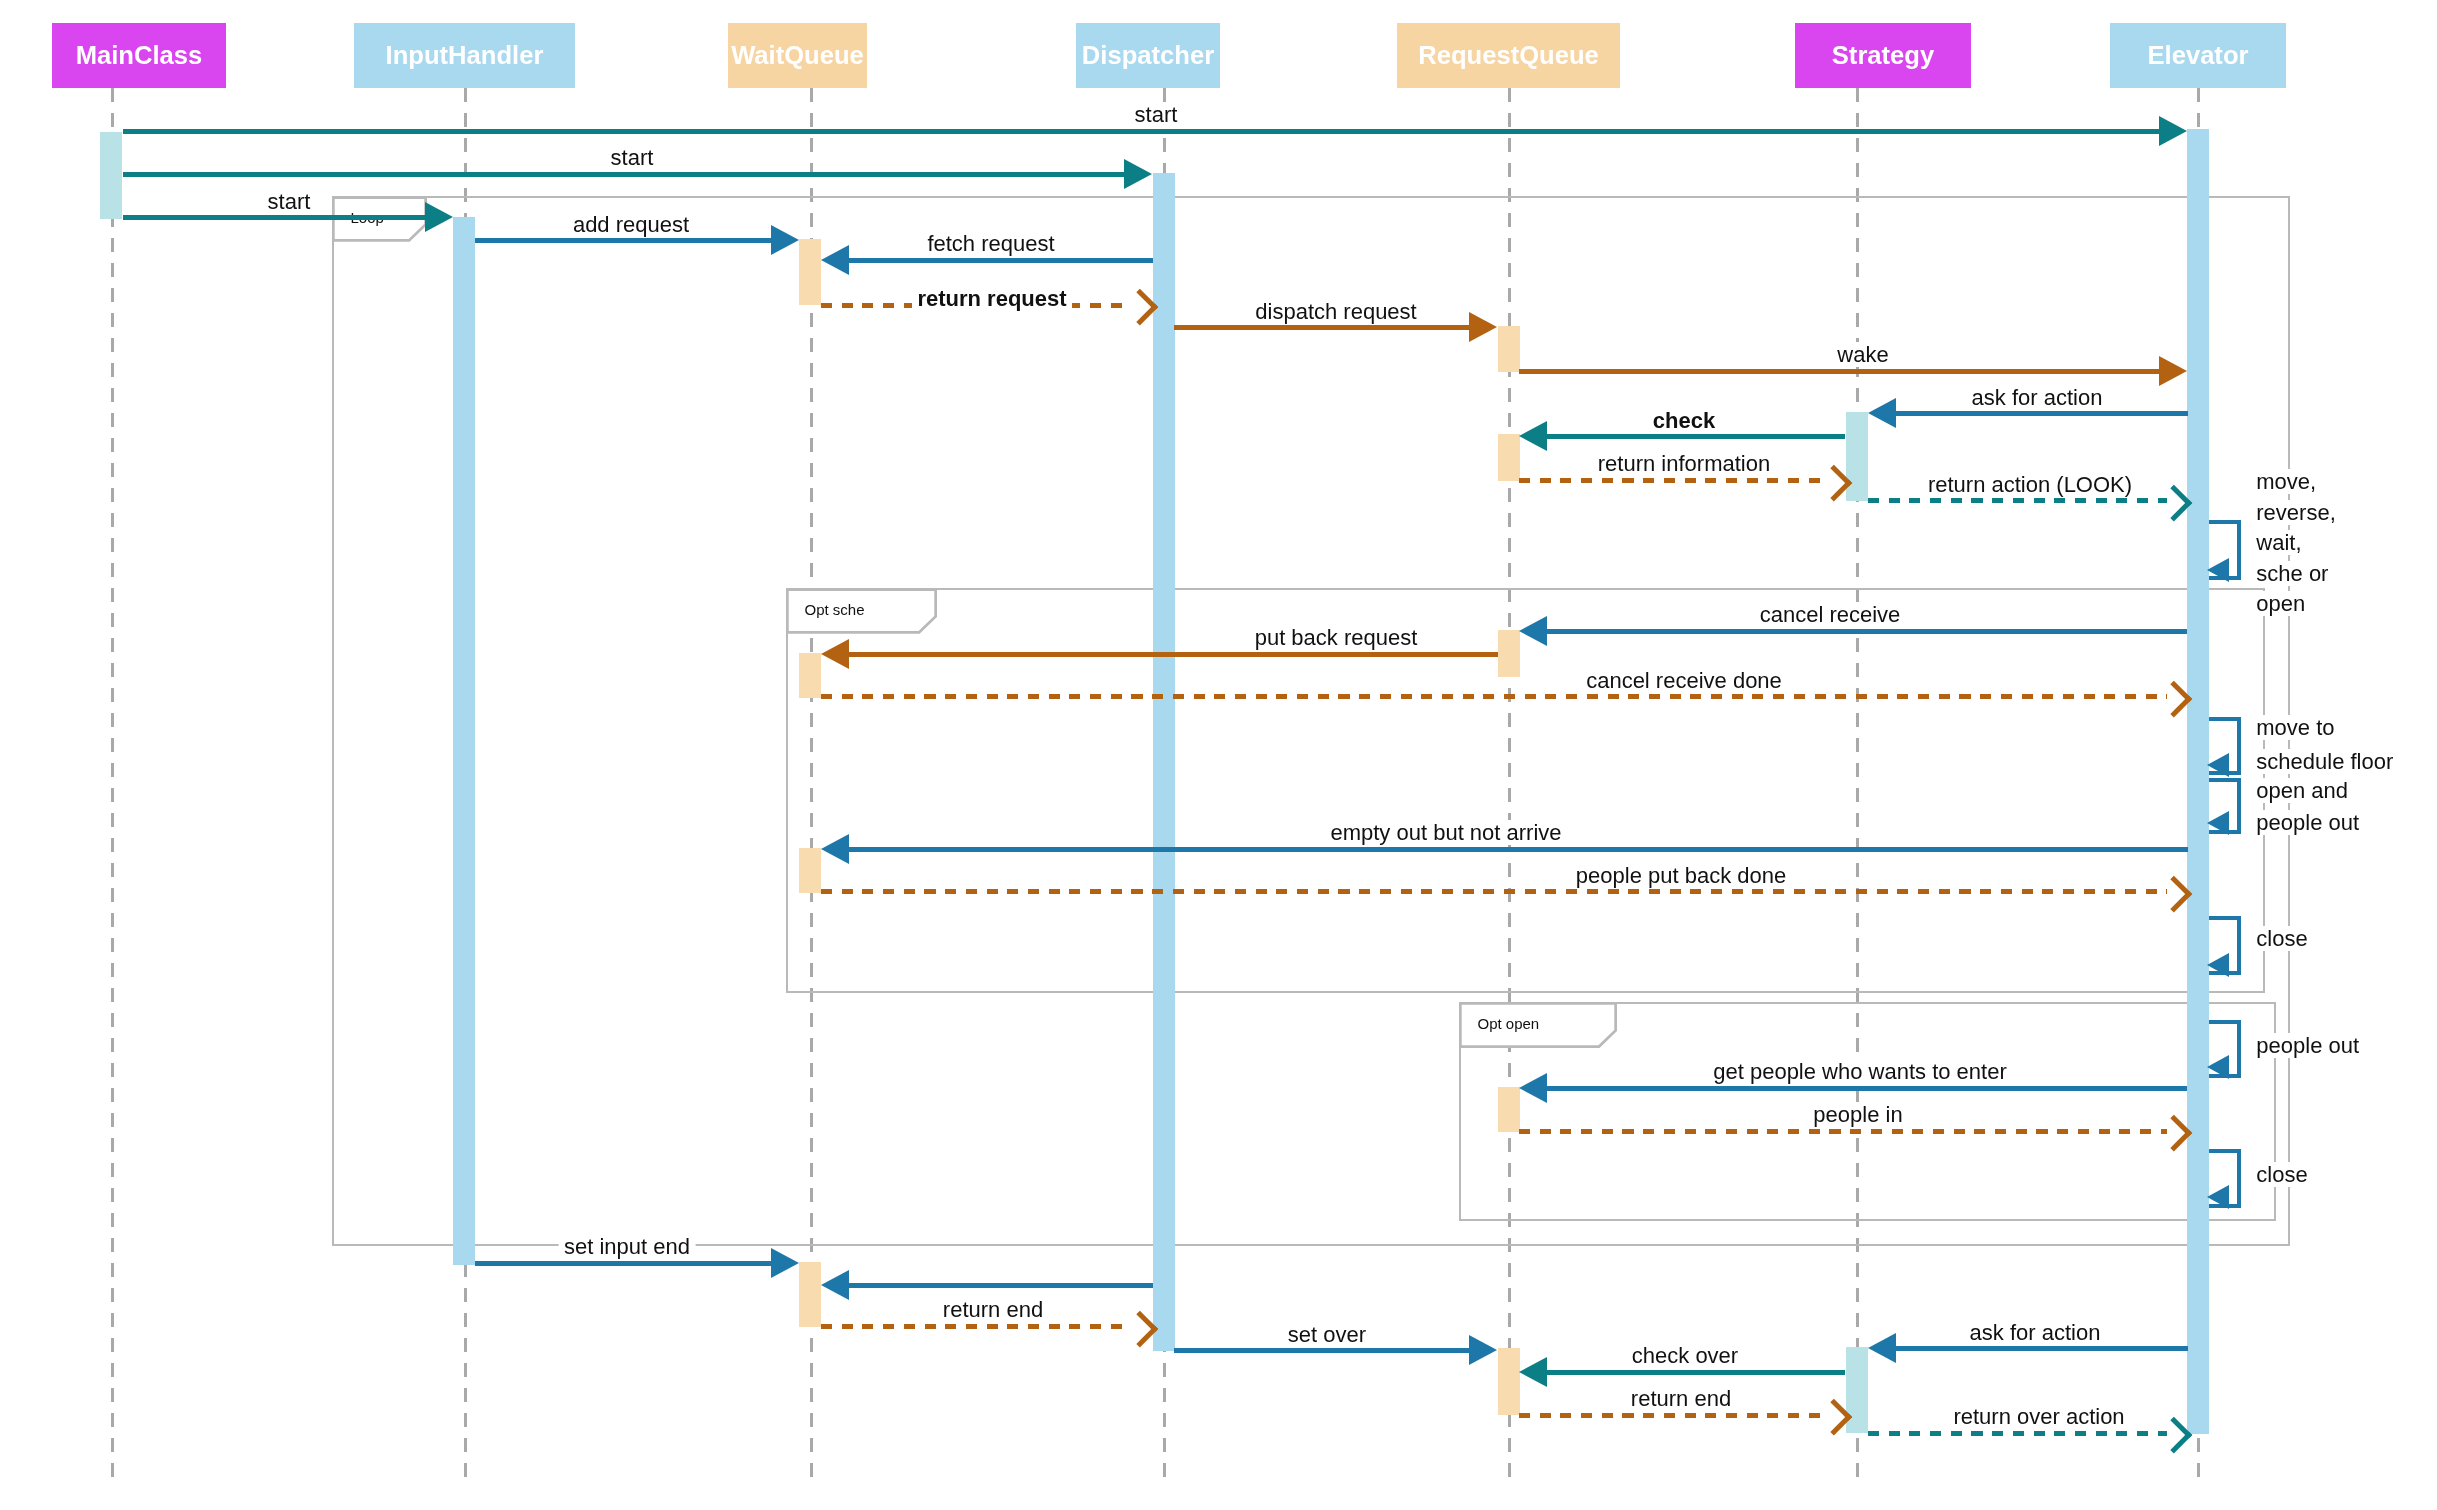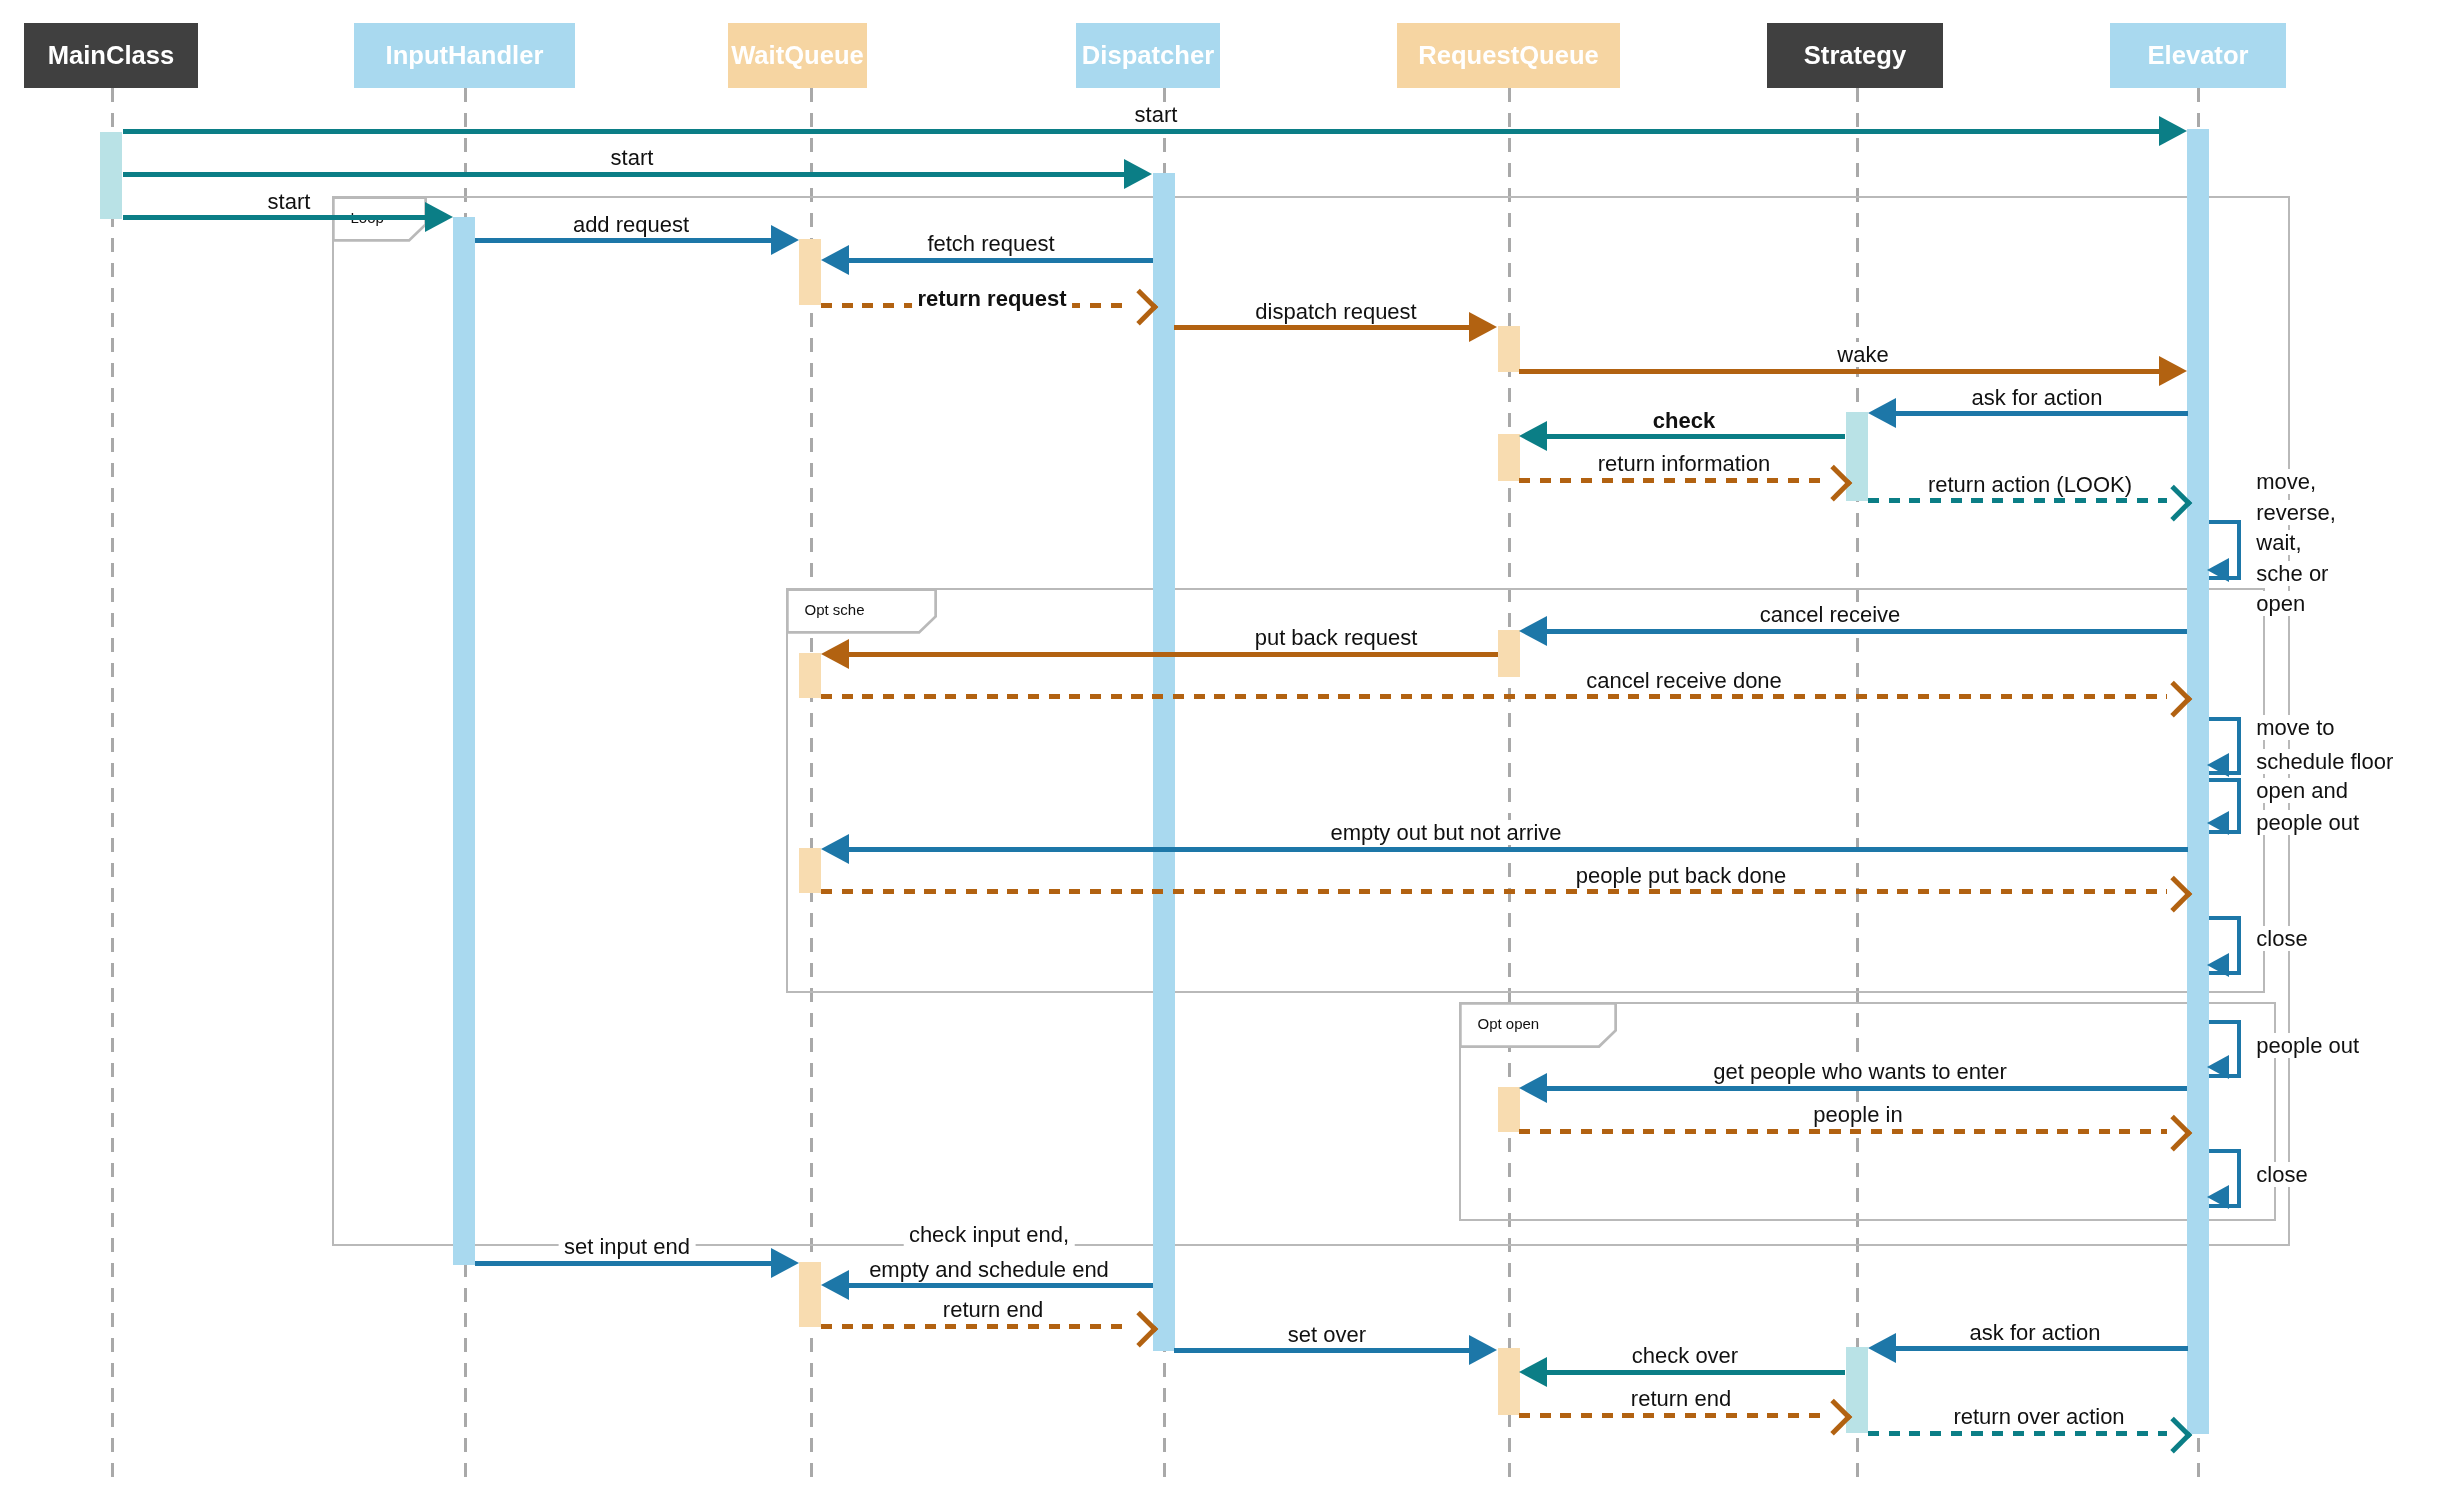--- a/index.html
+++ b/index.html
@@ -2,21 +2,21 @@
 <html style="font-size:8.7px"><head>
 <meta charset="utf-8">
 <style>
   html,body{margin:0;padding:0;background:#fff;}
   body{font-family:"Liberation Sans", sans-serif;}
   #stage{position:relative;width:2438px;height:1511px;background:#fff;overflow:hidden;}
 
   
   .pbox{position:absolute;top:23px;height:65px;display:flex;align-items:center;justify-content:center;
         color:#fff;font-weight:bold;font-size:25.6px;z-index:60;}
-  .bg-cyan{background:#404040;}
+  .bg-cyan{background:#d946ef;margin-left:28px;}
   .bg-blue{background:#a9d9ef;}
   .bg-orange{background:#f6d5a2;}
 
   
   .lifeline{position:absolute;top:88px;height:1390px;width:2.7px;z-index:1;
      background:repeating-linear-gradient(180deg,#a9a9a9 0 14px,transparent 14px 25px);}
 
   
   .frame{position:absolute;border:2.7px solid #b9b9b9;background:transparent;z-index:10;}
   .ftab{position:absolute;z-index:12;}
@@ -233,24 +233,20 @@
   <div class="slbl" style="top:1162px;">
     <div><span>close</span></div>
   </div>
 
   <div class="shaft s-blue" style="left:475px;top:1261px;width:298px;"></div>
   <div class="tri-r c-blue" style="left:771px;top:1248px;"></div>
   <div class="lbl" style="left:627px;top:1229px;"><span>set input end</span></div>
 
   <div class="shaft s-blue" style="left:847px;top:1283px;width:306px;"></div>
   <div class="tri-l c-blue" style="left:821px;top:1270px;"></div>
-  <div class="lbl" style="left:989px;top:1217px;">
-    <div><span>check input end,</span></div>
-    <div><span>empty and schedule end</span></div>
-  </div>
 
   <div class="shaft d-orange" style="left:821px;top:1324px;width:308px;"></div>
   <div class="chev c-orange" style="left:1127px;top:1316px;"></div>
   <div class="lbl" style="left:993px;top:1292px;"><span>return end</span></div>
 
   <div class="shaft s-blue" style="left:1174px;top:1348px;width:297px;"></div>
   <div class="tri-r c-blue" style="left:1469px;top:1335px;"></div>
   <div class="lbl" style="left:1327px;top:1317px;"><span>set over</span></div>
 
   <div class="shaft s-blue" style="left:1894px;top:1346px;width:294px;"></div>

